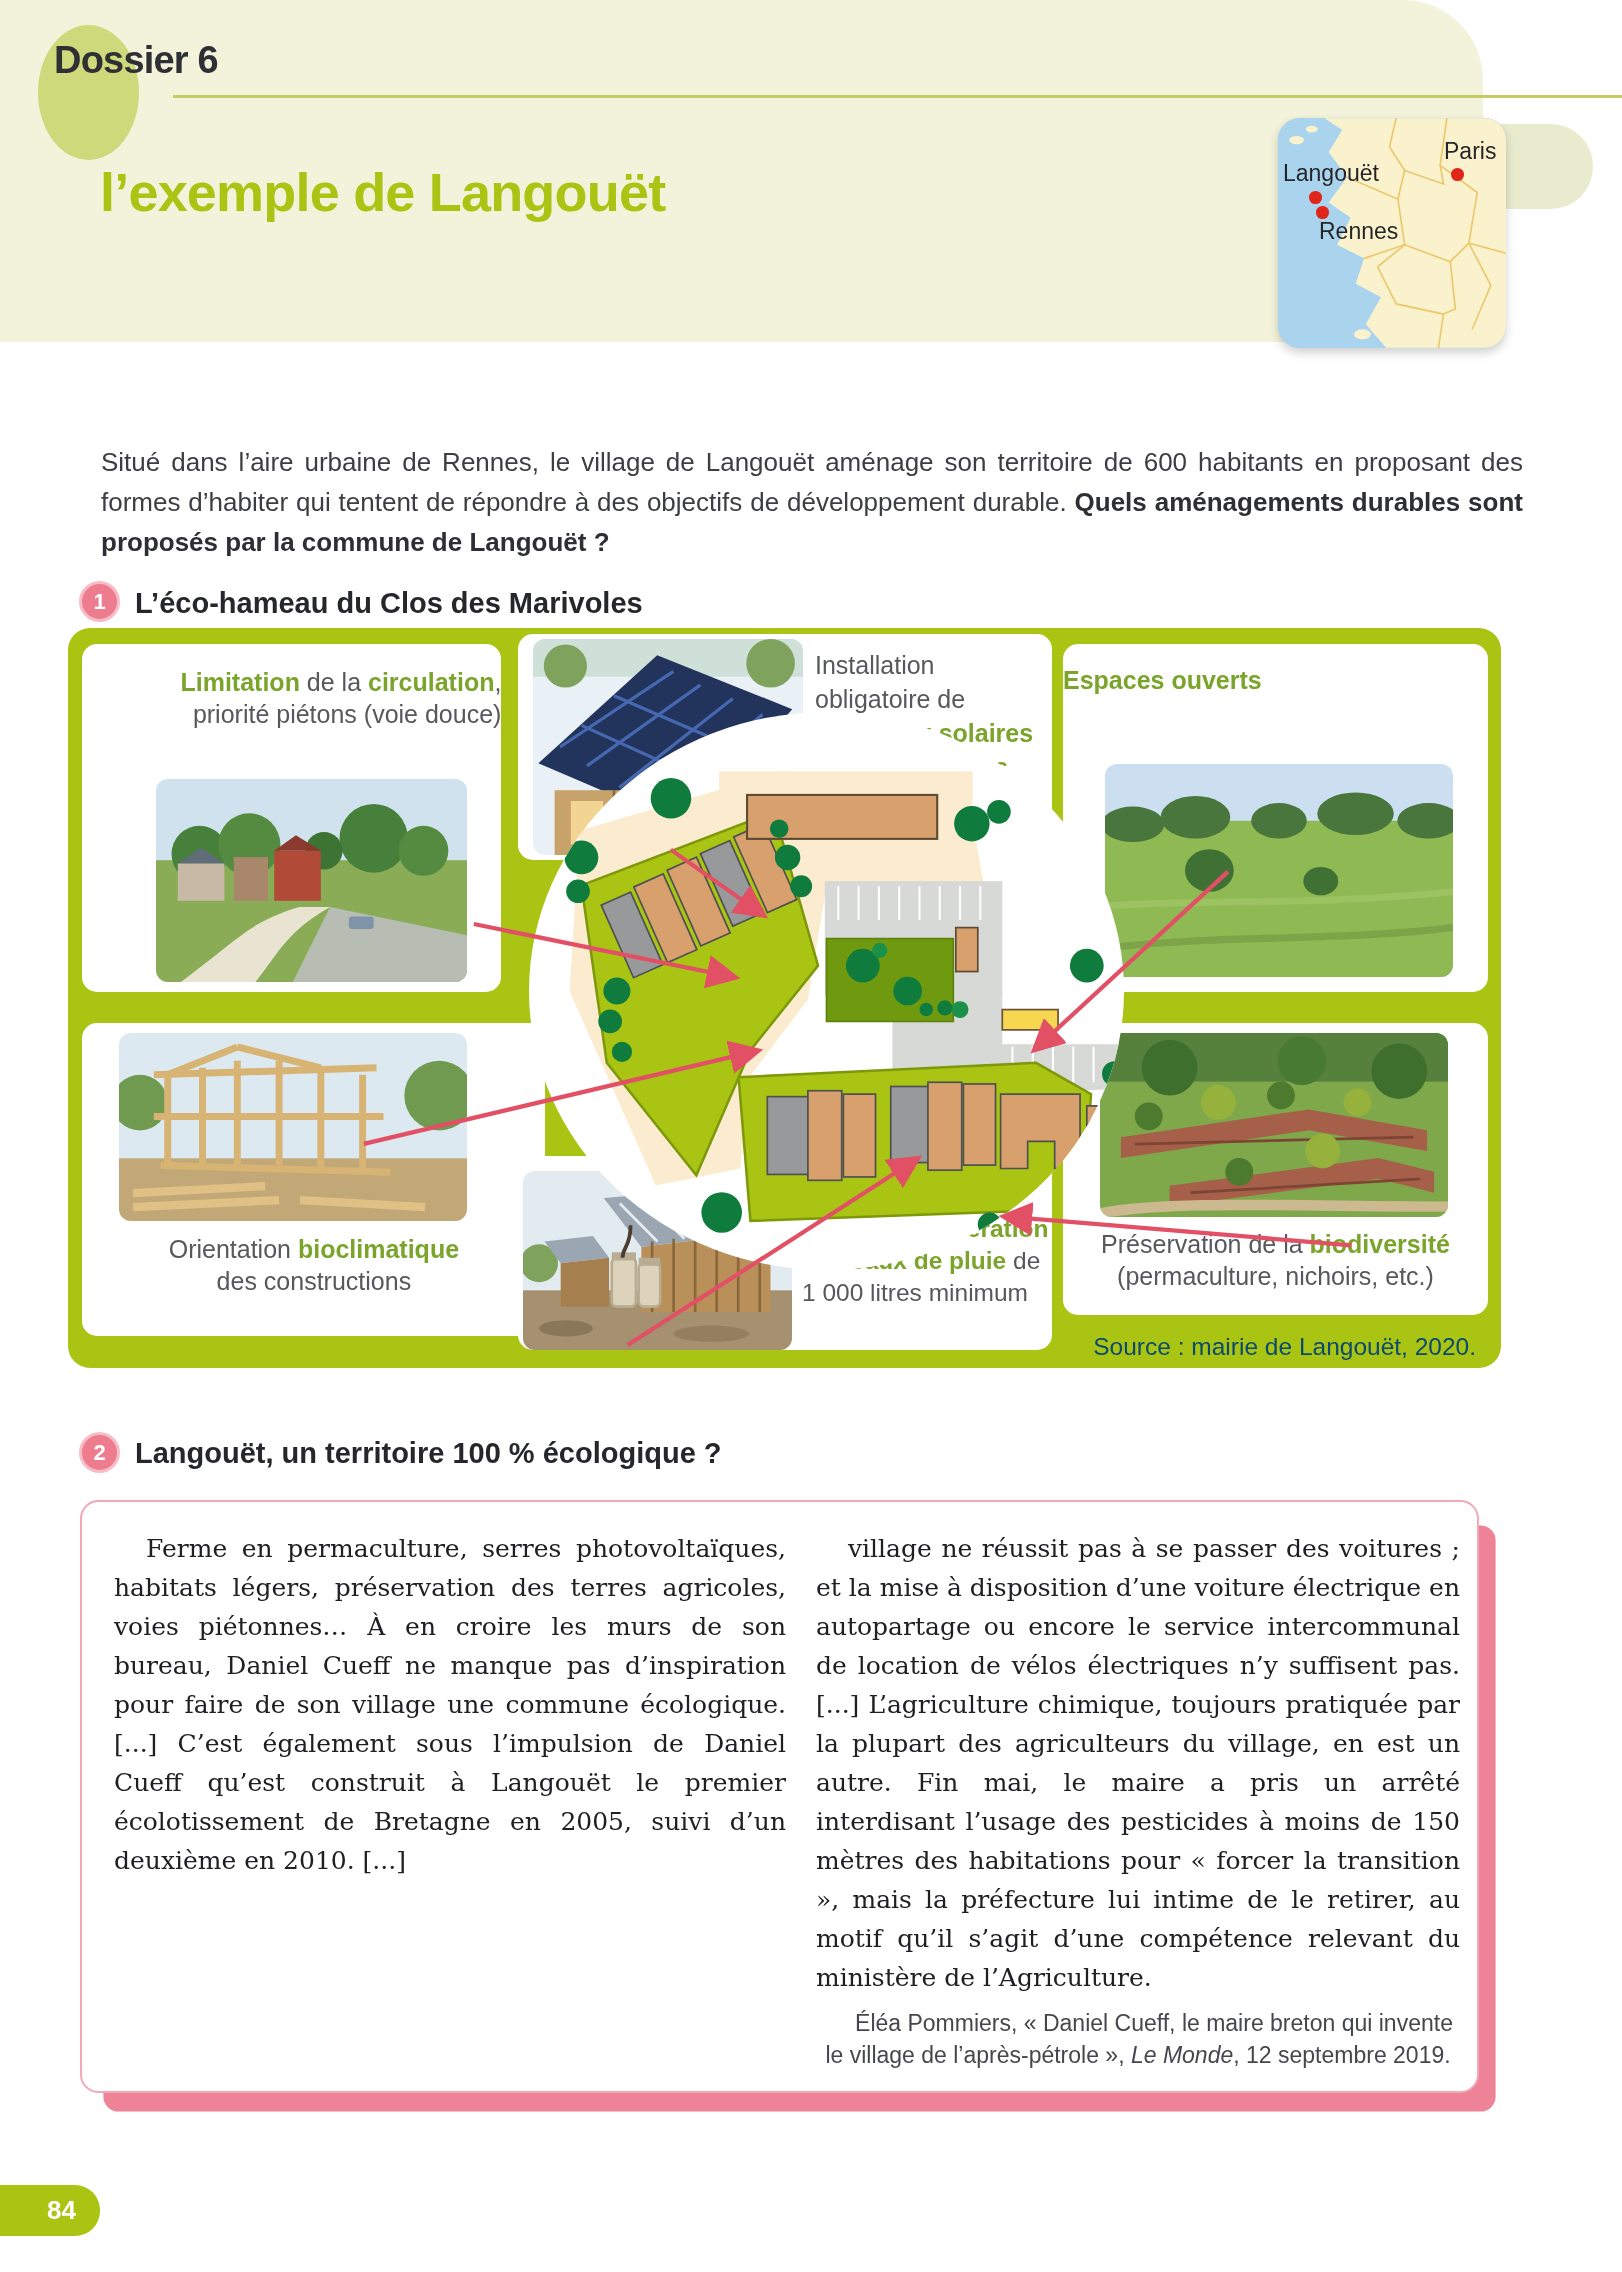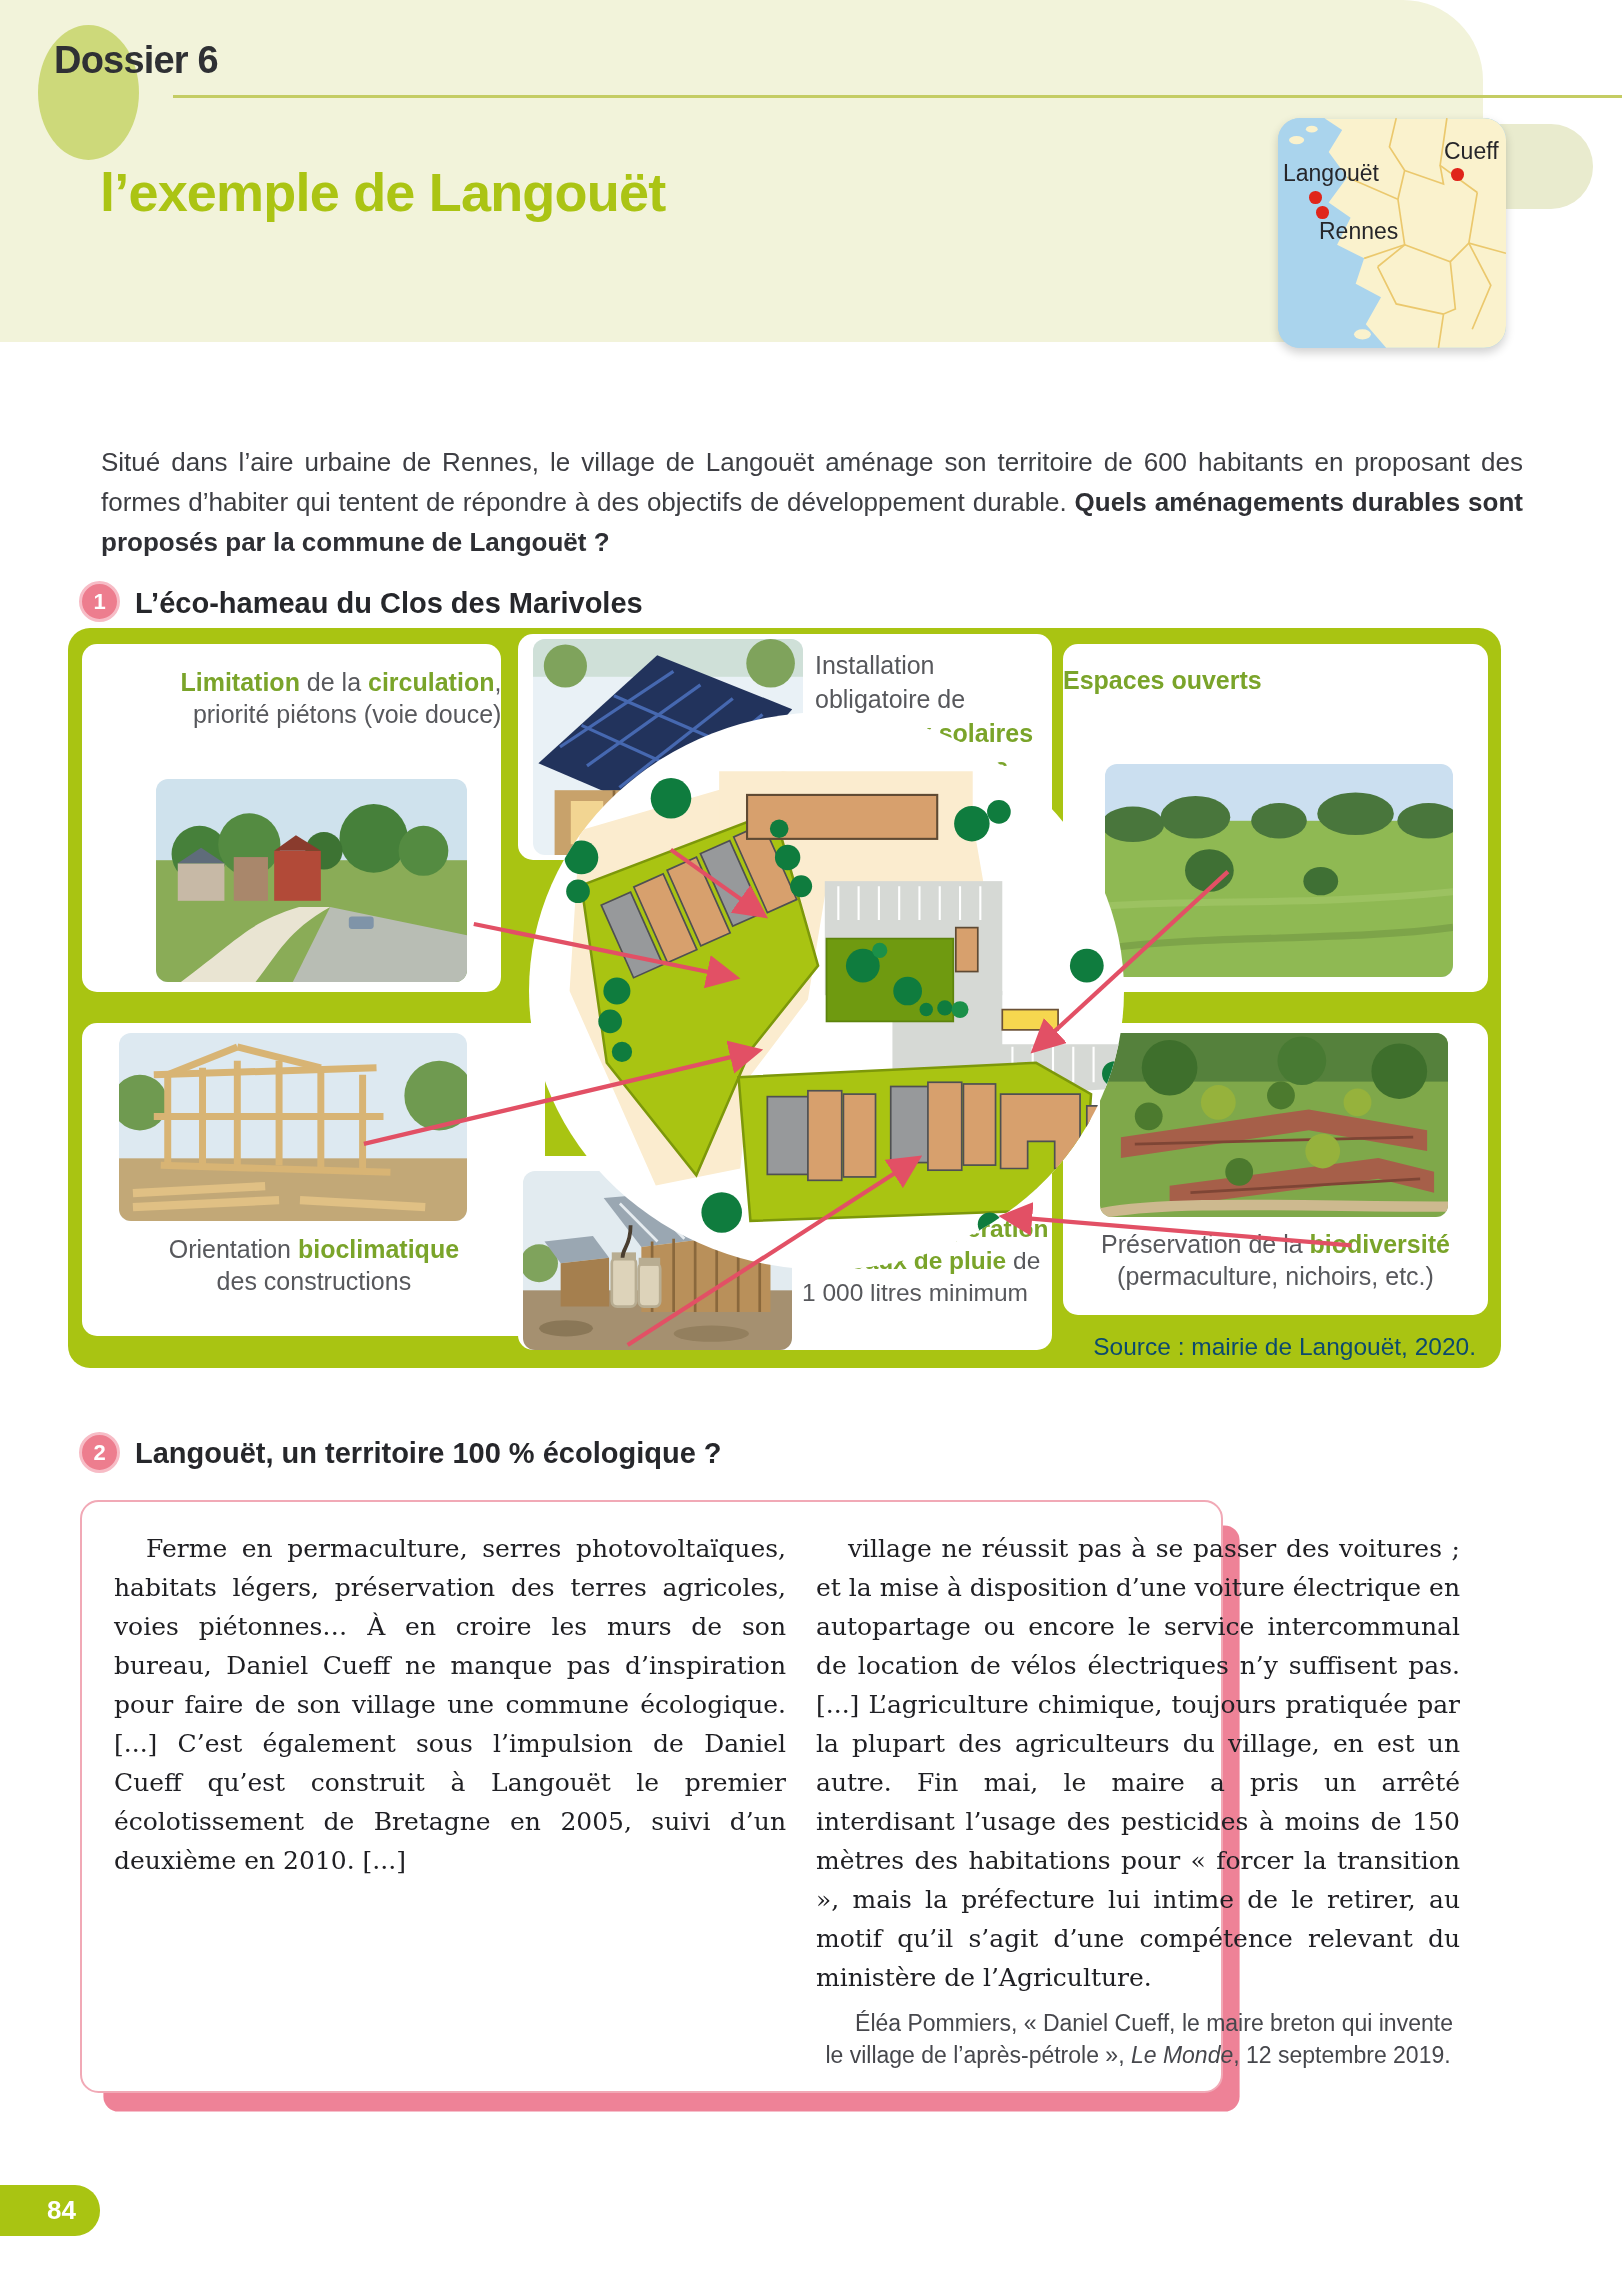--- a/index.html
+++ b/index.html
@@ -56,21 +56,21 @@
   .lab-tl{position:absolute;left:0;top:22px;width:100%;text-align:right;}
   .lab-tc{position:absolute;left:297px;top:13.5px;width:230px;text-align:left;line-height:34px;}
   .lab-tr{position:absolute;left:0;top:20px;width:100%;text-align:left;}
   .lab-bl{position:absolute;left:0;top:210px;width:100%;text-align:center;}
   .lab-bc{position:absolute;left:284px;top:57px;width:247px;text-align:left;font-size:24.5px;}
   .lab-br{position:absolute;left:0;top:205px;width:100%;text-align:center;}
   .doc1-source{position:absolute;right:25px;bottom:6.8px;font-size:24.5px;color:#0c4a6e;}
   .arrows{position:absolute;left:0;top:0;width:1433px;height:740px;pointer-events:none;}
 
   
-  .doc2-box{position:absolute;left:80px;top:1500px;width:1143px;height:593px;background:#fff;
+  .doc2-box{position:absolute;left:80px;top:1500px;width:1399px;height:593px;background:#fff;
             border:2.5px solid #f1a9b6;border-radius:18.6px;box-sizing:border-box;
             box-shadow:20px 22px 0 -3.4px #ee8297;}
   .col{position:absolute;top:27px;font-family:"DejaVu Serif","Liberation Serif",serif;
        font-size:25px;line-height:39px;color:#202024;text-align:justify;hyphens:auto;}
   .col1{left:32px;width:672px;}
   .col2{left:734px;width:644px;}
   .col p{margin:0;text-indent:32px;}
   .col p + p{margin-top:10px;}
   .citation{margin-top:18.6px;font-family:"Liberation Sans",sans-serif;font-size:23px;
             line-height:32px;color:#46474c;text-align:center;text-indent:0;}
@@ -112,21 +112,21 @@
       <path d="M204,170 L210,226 L196,232 L190,272"></path>
       <path d="M226,148 L252,198 L230,250"></path>
       <path d="M150,62 L196,78 L192,56"></path>
     </g>
   </svg>
   <div class="map-dot" style="left:31px;top:73px;"></div>
   <div class="map-dot" style="left:38px;top:88px;"></div>
   <div class="map-dot" style="left:173px;top:50px;"></div>
   <div class="map-label" style="left:5px;top:42px;">Langouët</div>
   <div class="map-label" style="left:41px;top:100px;">Rennes</div>
-  <div class="map-label" style="left:166px;top:20px;">Cueff</div>
+  <div class="map-label" style="left:166px;top:20px;">Paris</div>
 </div>
 
 <p class="intro"><span>Situé dans l’aire urbaine de Rennes, le village de Langouët aménage son territoire de 600 habitants en proposant des formes d’habiter qui tentent de répondre à des objectifs de développement durable. </span><span class="q">Quels aménagements durables sont proposés par la commune de Langouët ?</span></p>
 
 <div class="doc-num" style="left:79px;top:581px;">1</div>
 <div class="doc-title" style="left:135px;top:587px;">L’éco-hameau du Clos des Marivoles</div>
 
 <div class="doc1-box">
 
   <div class="panel p-tl">

